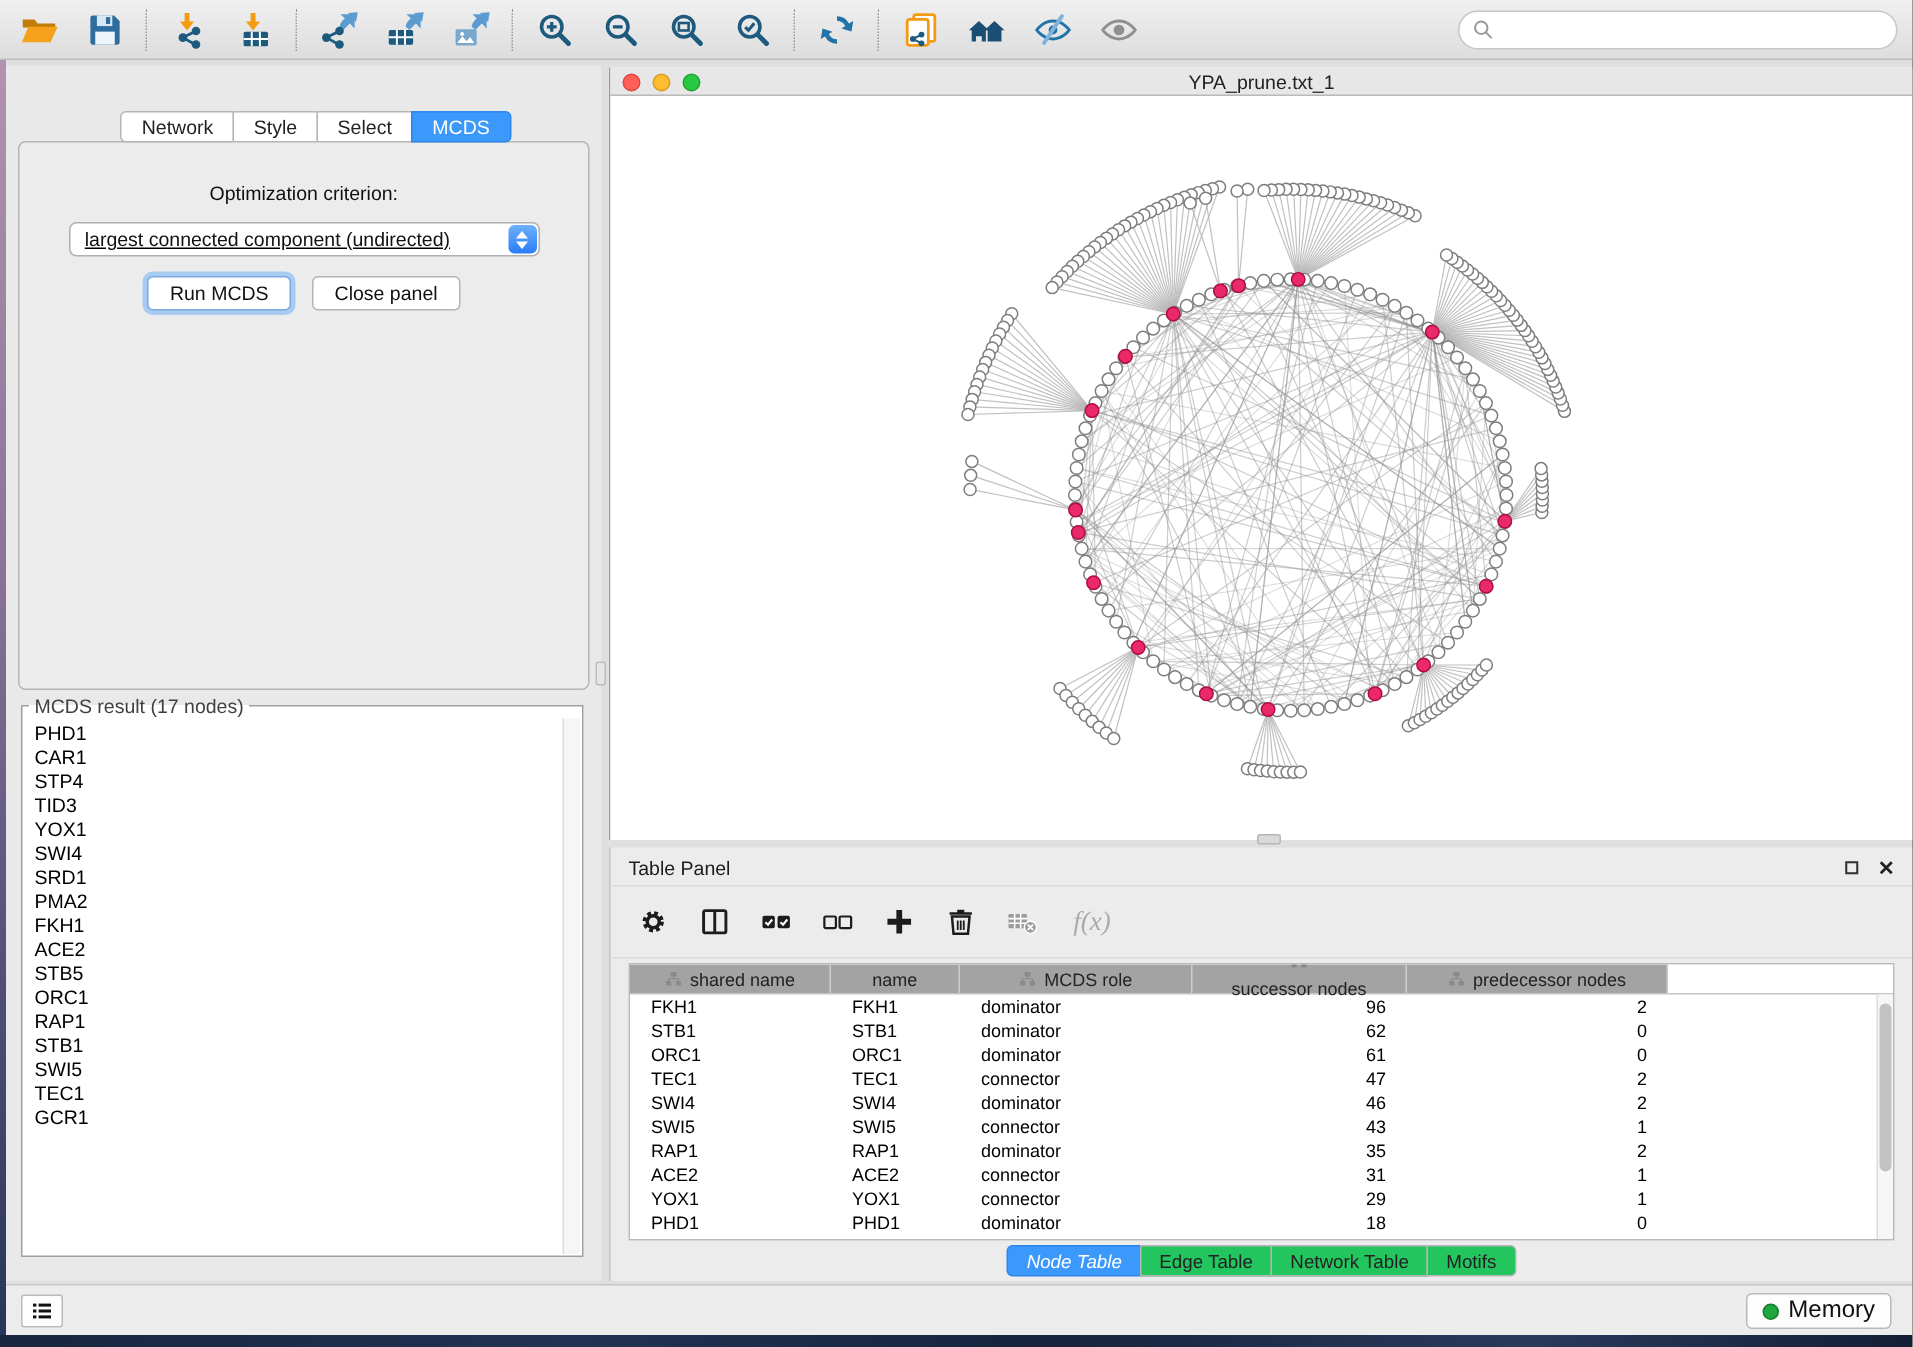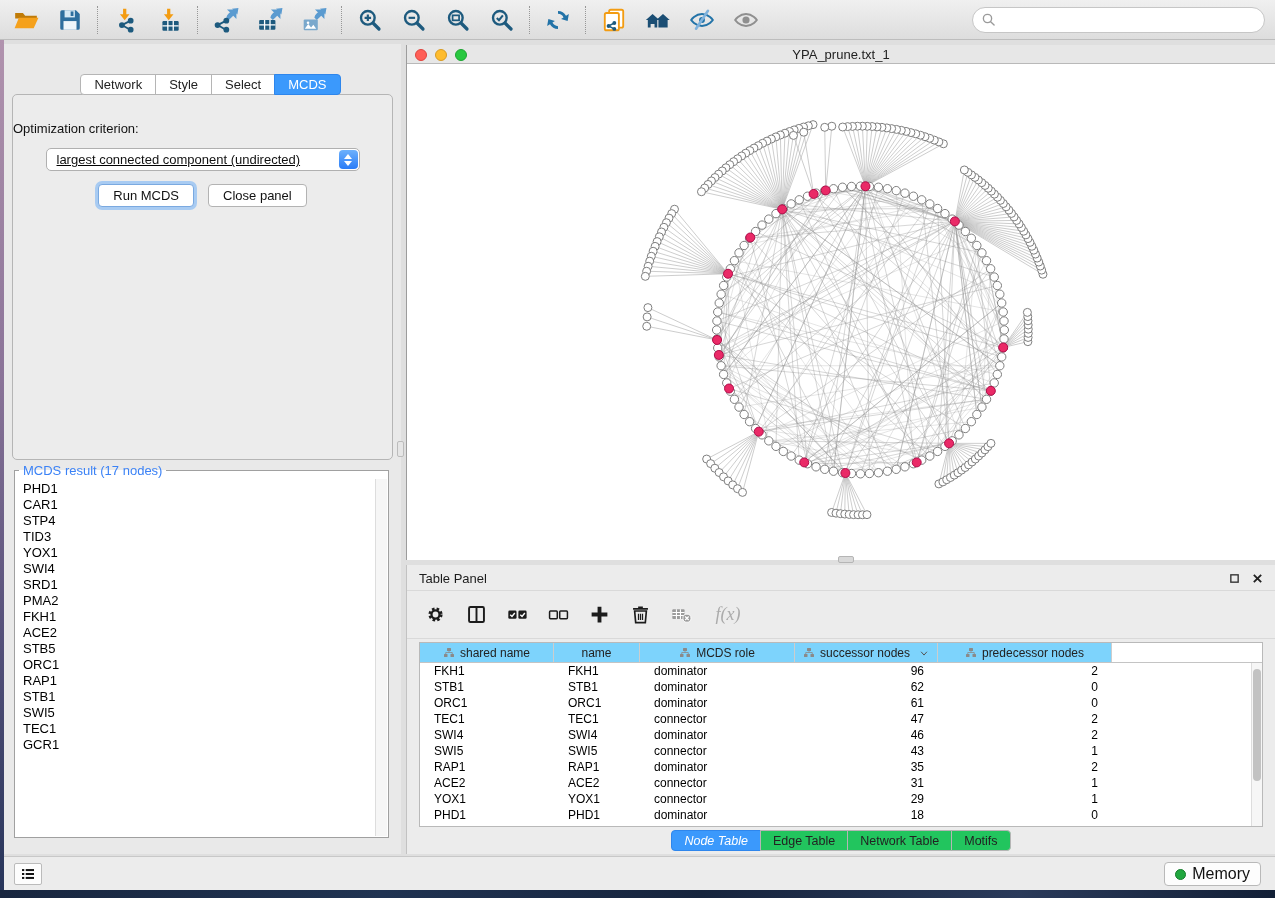--- a/index.html
+++ b/index.html
@@ -34,36 +34,36 @@
   
   #control-panel { position:absolute; left:4px; top:44px; width:397px; height:810px; background:#e9e9e9; }
   .cp-tabs { position:absolute; top:30px; left:0; right:0; display:flex; justify-content:center; z-index:3; }
   .cp-tab { height:21px; padding:0 13px; background:#fff; border:1px solid #b5b5b5; margin-left:-1px;
     font-size:13px; color:#222; display:flex; align-items:center; cursor:default; }
   .cp-tab:first-child { border-radius:4px 0 0 4px; margin-left:16px; }
   .cp-tab:last-child { border-radius:0 4px 4px 0; }
   .cp-tab.sel { background:#3b99fc; border-color:#2e86ec; color:#fff; }
   .cp-content { position:absolute; top:50px; left:8px; right:8px; height:366px;
     background:#ececec; border:1px solid #b5b5b5; border-radius:5px; z-index:1; }
-  .opt-label { text-align:left; margin-top:26px; font-size:13px; color:#111; }
+  .opt-label { text-align:center; margin-top:26px; font-size:13px; color:#111; }
   .dropdown { position:relative; width:314px; height:23px; margin:12px auto 0; background:#fff;
     border:1px solid #b0b0b0; border-radius:5px; display:flex; align-items:center; cursor:default;text-decoration:underline; }
   .dd-text { font-size:13px; color:#111; padding-left:10px; white-space:nowrap; }
   .dd-stepper { position:absolute; right:1px; top:1px; bottom:1px; width:19px; border-radius:4px;
     background:linear-gradient(#6db1fc,#2a7cf7); display:flex; flex-direction:column; align-items:center; justify-content:center; gap:2px; }
   .dd-stepper i { width:0; height:0; border-left:4px solid transparent; border-right:4px solid transparent; display:block; }
   .dd-up { border-bottom:5px solid #fff; }
   .dd-down { border-top:5px solid #fff; }
   .btn-row { display:flex; justify-content:center; gap:14px; margin-top:13px; }
   .btn { height:23px; padding:0 14px; font-size:13px; color:#111; background:#fff;
     border:1px solid #b3b3b3; border-radius:4px; font-family:inherit; }
   .btn.focus { box-shadow:0 0 0 3px #a8cbf2; border-color:#7aa9e0; }
   .mcds-box { position:absolute; left:10px; right:12px; top:419px; bottom:16px;
     background:#fff; border:1px solid #a0a0a0; }
-  .mcds-box legend { font-size:13px; color:#3b82f6; margin-left:4px; padding:0 4px; }
+  .mcds-box legend { font-size:13px; color:#404040; margin-left:4px; padding:0 4px; }
   #mcds-list { padding:3px 0 0 8px; }
   .mcds-item { font-size:13px; color:#000; line-height:16px; cursor:default; }
   .mcds-scroll { position:absolute; right:1px; top:1px; bottom:1px; width:12px;
     background:#f6f6f6; border-left:1px solid #ddd; }
 
   
   .v-grabber { position:absolute; left:397px; top:441px; width:7px; height:16px;
     background:#e6e6e6; border:1px solid #bcbcbc; border-radius:2px; z-index:5; }
   .h-grabber { position:absolute; left:838px; top:556px; width:16px; height:7px;
     background:#d9d9d9; border:1px solid #b5b5b5; border-radius:2px; z-index:5; }
@@ -86,21 +86,21 @@
     border-left:1px solid #c2c2c2; }
   .tp-toolbar { position:absolute; top:25px; left:0; right:0; height:49px;
     border-top:1px solid #d9d9d9; border-bottom:1px solid #d9d9d9;
     display:flex; align-items:center; padding-left:17px; gap:19px; }
   .tp-ico { width:22px; height:22px; display:flex; align-items:flex-start; justify-content:center; }
   .tp-ico svg { display:block; }
   .fx { font-family:"Liberation Serif", serif; font-style:italic; font-size:18px; color:#ababab; }
   .tp-table { position:absolute; left:12px; right:12px; top:77px; bottom:27px;
     background:#fff; border:1px solid #b9b9b9; overflow:hidden; }
   .t-header { display:flex; height:20px; border-bottom:1px solid #c4c4c4; }
-  .t-hcell { background:#7dd3fc; border-right:1px solid #cdcdcd; display:flex; align-items:center;
+  .t-hcell { background:#a3a3a3; border-right:1px solid #cdcdcd; display:flex; align-items:center;
     justify-content:center; gap:5px; font-size:12px; color:#222; position:relative; }
   .t-hcell.filler { background:#fff; border-right:none; flex:1; }
   .t-hcell .tree { width:12px; height:12px; }
   .t-row { display:flex; height:16px; align-items:center; }
   .t-cell { font-size:12px; color:#000; overflow:hidden; white-space:nowrap; }
   .t-cell.txt { padding-left:14px; }
   .t-cell.num { text-align:right; padding-right:14px; }
   .t-scroll { position:absolute; right:0; top:20px; bottom:0; width:11px;
     background:#f6f6f6; border-left:1px solid #ddd; }
   .t-thumb { position:absolute; left:1px; right:1px; top:6px; height:112px; background:#c2c2c2; border-radius:5px; }
@@ -1082,21 +1082,21 @@
             <span class="tree"><svg width="12" height="12" viewBox="0 0 24 24">
                 <g fill="#8a8a8a">
                   <rect x="8" y="2" width="8" height="6" rx="1"></rect>
                   <rect x="2" y="14" width="7" height="6" rx="1"></rect>
                   <rect x="15" y="14" width="7" height="6" rx="1"></rect>
                 </g>
                 <path d="M12 8v3M5.5 14v-3h13v3" stroke="#8a8a8a" fill="none" stroke-width="1.6"></path>
               </svg></span>
             <span>MCDS role</span>
           </div>
-          <div class="t-hcell" style="width: 143px;">
+          <div class="t-hcell" style="width: 143px; flex-direction: column;">
             <span class="tree"><svg width="12" height="12" viewBox="0 0 24 24">
                 <g fill="#8a8a8a">
                   <rect x="8" y="2" width="8" height="6" rx="1"></rect>
                   <rect x="2" y="14" width="7" height="6" rx="1"></rect>
                   <rect x="15" y="14" width="7" height="6" rx="1"></rect>
                 </g>
                 <path d="M12 8v3M5.5 14v-3h13v3" stroke="#8a8a8a" fill="none" stroke-width="1.6"></path>
               </svg></span>
             <span>successor nodes</span>
             <svg width="10" height="10" viewBox="0 0 24 24" style="margin-left:4px">

